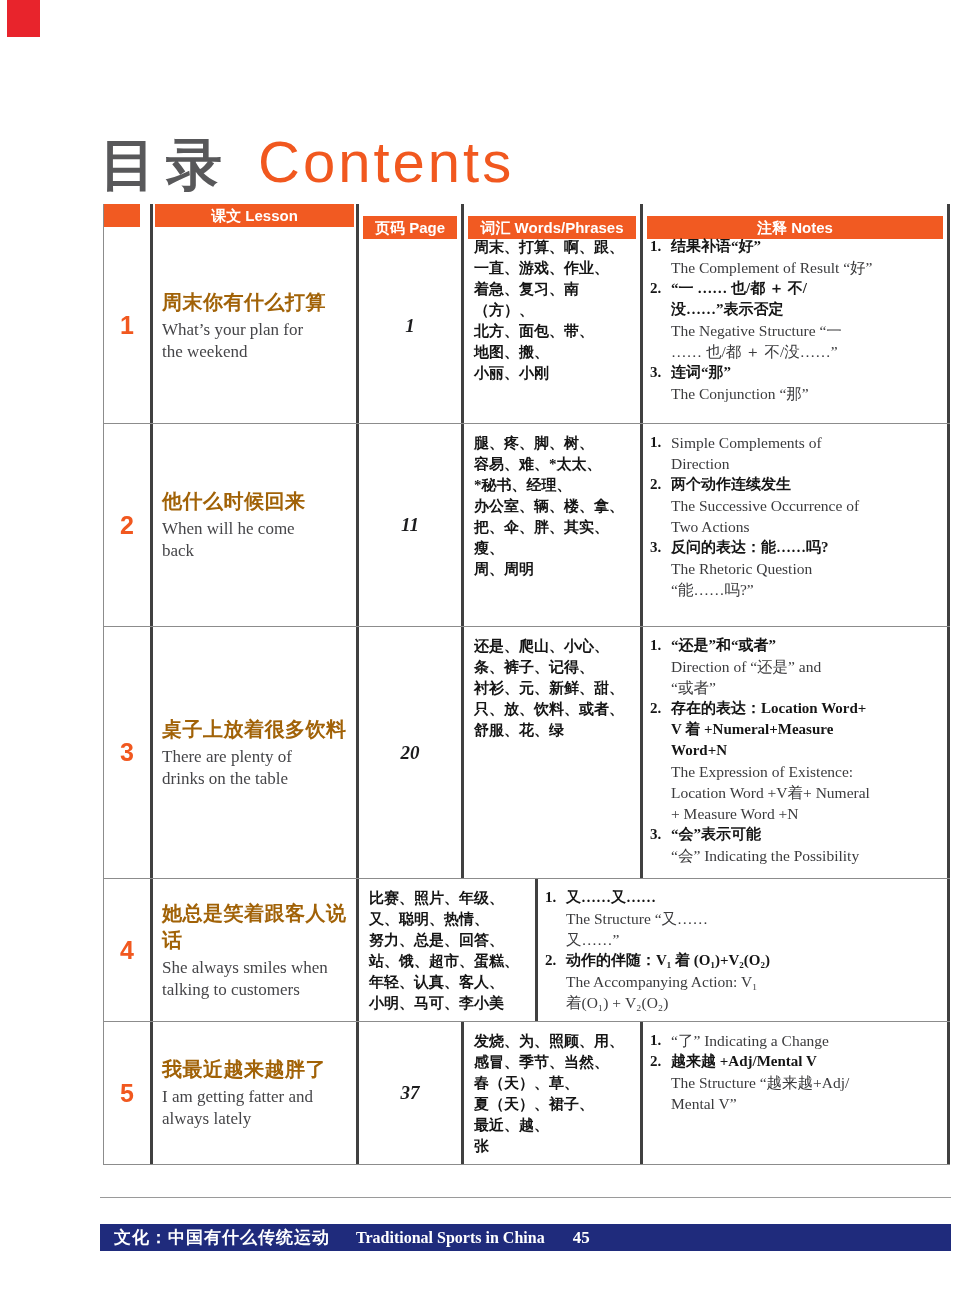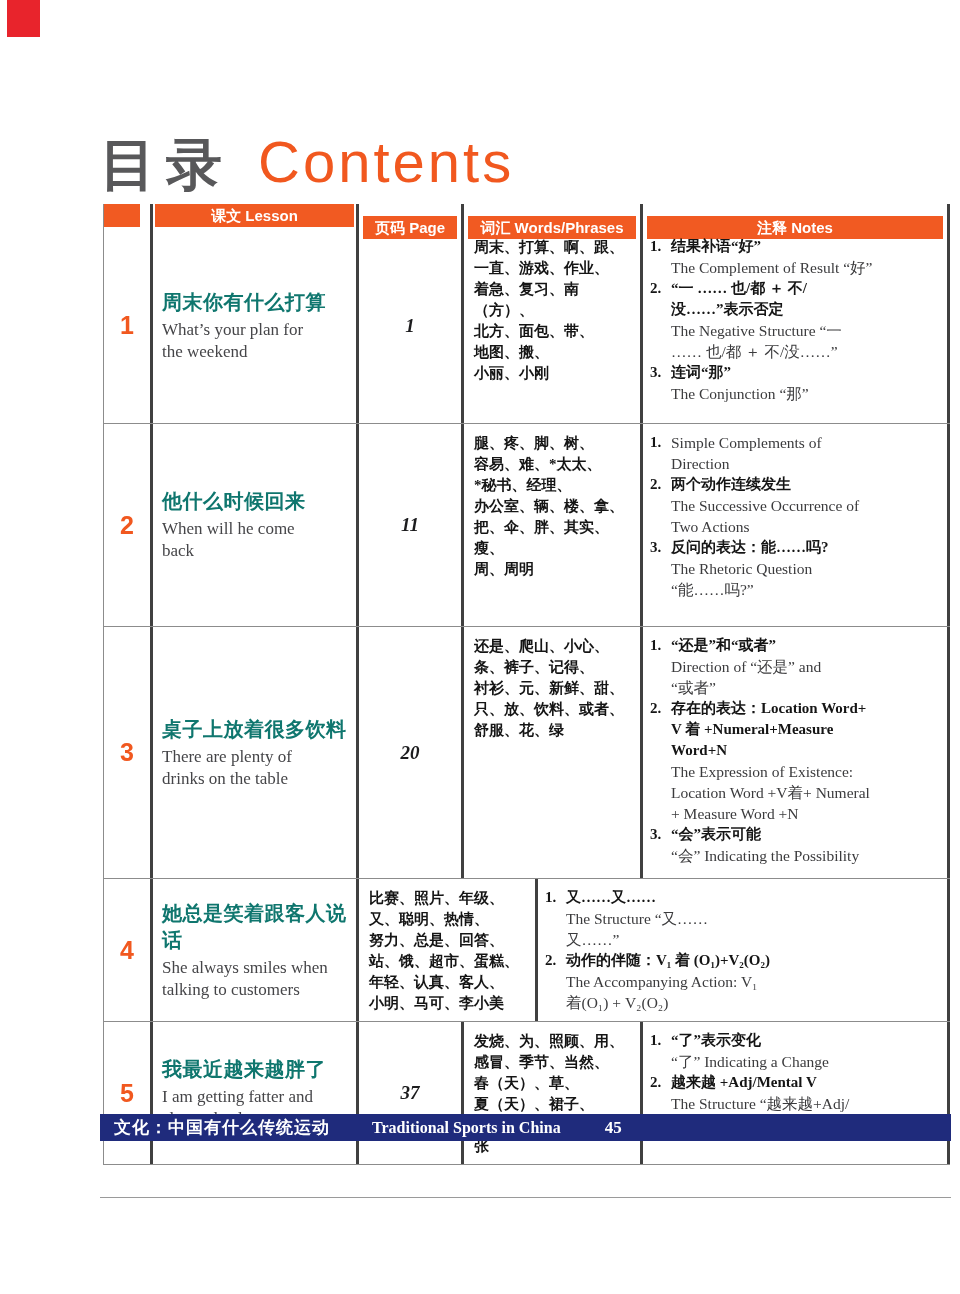--- a/index.html
+++ b/index.html
@@ -29,41 +29,41 @@
   .thead{height:24px;}
   .hblock{background:#f15a22;color:#fff;font-weight:700;font-size:15px;text-align:center;
           height:23px;line-height:23px;margin:12px 4px;white-space:nowrap;overflow:hidden;}
   .c1 .hblock{margin:0 10px 0 0;}
   .c2 .hblock{margin:0 2px;}
 
   
   .cell-num{display:flex;align-items:center;justify-content:center;
             color:#f1581f;font-size:25px;font-weight:700;}
   .cell-lesson{display:flex;flex-direction:column;justify-content:center;padding-left:9px;padding-right:4px;}
-  .lz{color:#0f766e;font-size:20px;font-weight:700;margin-bottom:3px;letter-spacing:.5px;}
+  .lz{color:#a16207;font-size:20px;font-weight:700;margin-bottom:3px;letter-spacing:.5px;}
   .le{font-family:"Liberation Serif","DejaVu Serif",serif;font-size:17px;line-height:22px;
       color:#454548;white-space:pre-line;}
   .cell-page{display:flex;align-items:center;justify-content:center;
              font-family:"Liberation Serif","DejaVu Serif",serif;font-style:italic;
              font-weight:600;font-size:19px;color:#1c1c1e;}
   .cell-words{padding:9px 2px 0 10px;font-family:"Liberation Serif","DejaVu Serif",serif;
               font-weight:600;font-size:15px;line-height:21px;color:#151515;white-space:pre-line;}
   .cell-notes{padding:8px 2px 0 7px;}
   .note{display:flex;}
   .nn{width:21px;flex:none;font-family:"Liberation Serif","DejaVu Serif",serif;
       font-weight:700;font-size:15px;line-height:21px;color:#151515;}
   .nb{flex:1;}
   .nzh{display:block;font-family:"Liberation Serif","DejaVu Serif",serif;font-weight:700;
        font-size:15px;line-height:21px;color:#151515;white-space:pre-line;}
   .nen{display:block;font-family:"Liberation Serif","DejaVu Serif",serif;font-weight:400;
        font-size:15.5px;line-height:21px;color:#3b3b3d;white-space:pre-line;}
 
   
-  .footer{position:absolute;left:100px;top:1114px;width:851px;height:27px;background:#1f2b7c;
-          display:flex;align-items:center;color:#fff;gap:16px;}
+  .footer{position:absolute;left:100px;top:1224px;width:851px;height:27px;background:#1f2b7c;
+          display:flex;align-items:center;color:#fff;}
   .f-zh{font-size:17px;font-weight:700;margin-left:14px;letter-spacing:1px;}
   .f-en{font-family:"Liberation Serif","DejaVu Serif",serif;font-size:16px;font-weight:700;margin-left:26px;}
   .f-pg{font-family:"Liberation Serif","DejaVu Serif",serif;font-size:17px;font-weight:700;margin-left:28px;}
   .footer-line{position:absolute;left:100px;top:1197px;width:851px;height:1px;background:#9a9a9a;}
 </style>
 </head>
 <body>
 
 <div class="canvas">
 
@@ -263,21 +263,20 @@
       <div class="c c4 cell-words">发烧、为、照顾、用、
 感冒、季节、当然、
 春（天）、草、
 夏（天）、裙子、
 最近、越、
 张</div>
       <div class="c c5 cell-notes">
         <div class="note">
           <span class="nn">1.</span>
           <span class="nb">
-              <span class="nzh">“了”表示变化</span>
               <span class="nen">“了” Indicating a Change</span>
             </span>
         </div>
         <div class="note">
           <span class="nn">2.</span>
           <span class="nb">
               <span class="nzh">越来越 +Adj/Mental V</span>
               <span class="nen">The Structure “越来越+Adj/
 Mental V”</span>
             </span>

